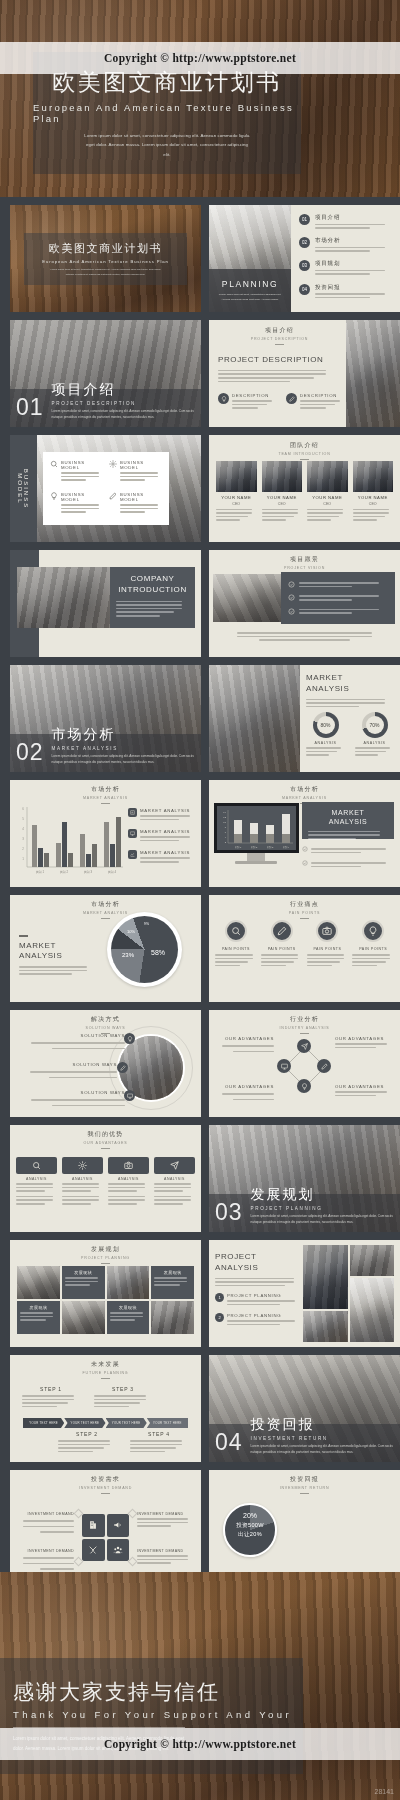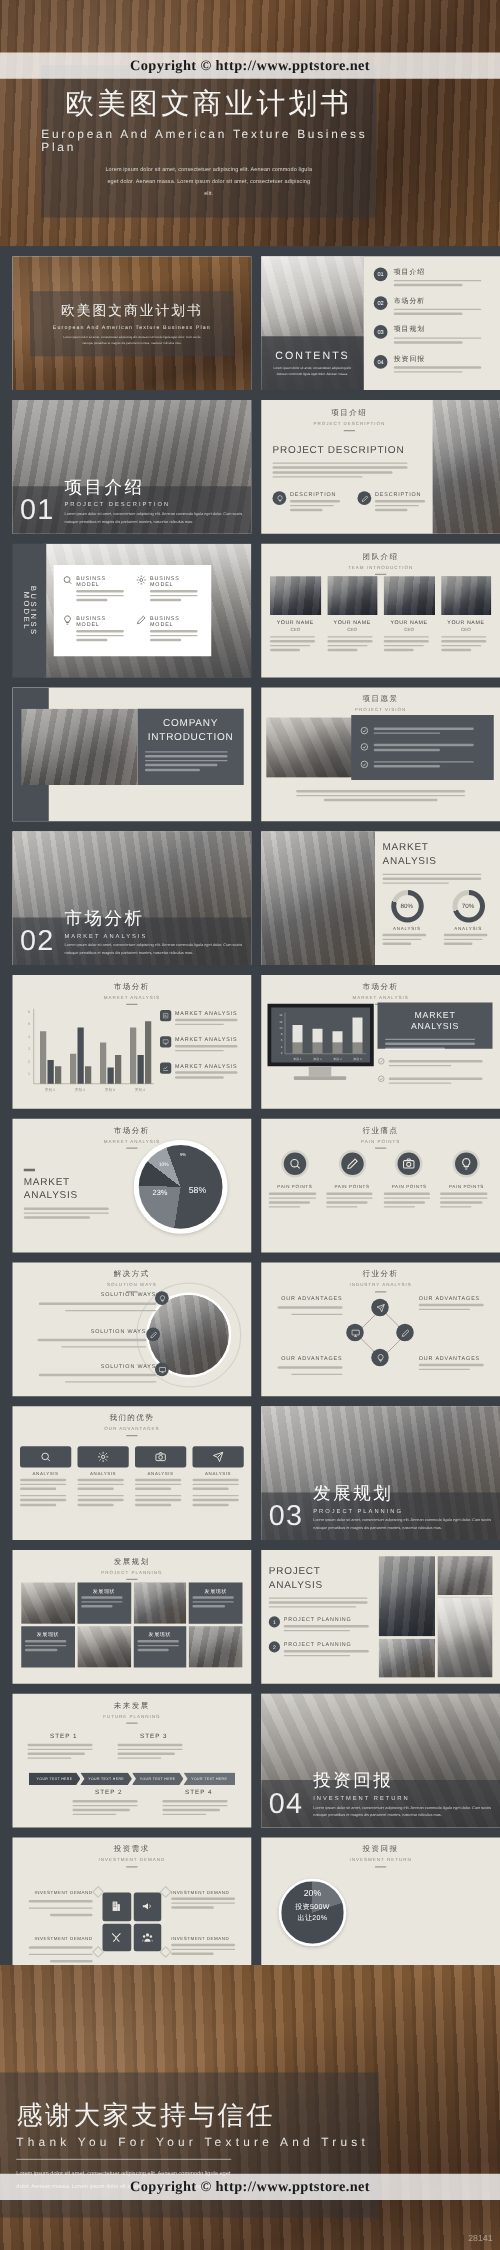--- a/index.html
+++ b/index.html
@@ -56,21 +56,21 @@
   }
   .grain { position:absolute; inset:0;
     background-image:
       radial-gradient(circle at 20% 30%, rgba(255,255,255,.10), transparent 40%),
       radial-gradient(circle at 75% 65%, rgba(0,0,0,.18), transparent 45%);
     pointer-events:none;
   }
 
   
   .wm-bar {
-    position:absolute; left:0; right:0; height:21px;
+    position:absolute; left:0; right:0; height:32px;
     background:rgba(255,255,255,.78);
     display:flex; align-items:center; justify-content:center;
     color:#1b1b1b; font-family:"Liberation Serif","DejaVu Serif",serif;
     font-weight:bold; font-size:11.5px; letter-spacing:.3px;
   }
   #wm-top { top:42px; }
   #wm-bot { bottom:40px; }
 
   
   .hero { position:absolute; left:0; top:0; width:400px; height:197px; overflow:hidden; }
@@ -160,21 +160,21 @@
           <div style="font-size:2.4px;line-height:2;color:#cfcfcb;width:110px;text-align:center;margin-top:4px;">Lorem ipsum dolor sit amet, consectetuer adipiscing elit. Aenean commodo ligula eget dolor. Cum sociis natoque penatibus et magnis dis parturient montes, nascetur ridiculus mus.</div>
         </div>
       </div>
 
       <div class="slide s-cream">
         <div style="position:absolute;left:0;top:0;width:82px;height:107px;overflow:hidden;">
           <div class="photo office">
               <div class="grain"></div>
             </div>
           <div style="position:absolute;left:0;bottom:0;width:82px;height:43px;background:rgba(58,60,64,.82);display:flex;flex-direction:column;align-items:center;justify-content:center;">
-            <div style="font-size:8.5px;letter-spacing:1.6px;color:#f2f2f0;">CONTENTS</div>
+            <div style="font-size:8.5px;letter-spacing:1.6px;color:#f2f2f0;">PLANNING</div>
             <div style="font-size:2.5px;line-height:2.1;color:#d6d6d2;width:66px;text-align:center;margin-top:3px;">Lorem ipsum dolor sit amet, consectetuer adipiscing elit. Aenean commodo ligula eget dolor. Aenean massa.</div>
           </div>
         </div>
         <div style="position:absolute;left:90px;top:9px;right:7px;display:flex;flex-direction:column;gap:6.5px;">
           <div style="display:flex;gap:5px;align-items:flex-start;">
             <div class="circ-num">01</div>
             <div style="flex:1;">
               <div style="font-size:5.5px;color:#44443f;letter-spacing:.8px;">项目介绍</div>
               <div style="margin-top:2.5px;">
                   <span class="ln w90"></span>
@@ -1327,21 +1327,21 @@
     </div>
 
   </div>
 
   <div class="footer">
     <div class="photo wood2">
         <div class="grain"></div>
       </div>
     <div class="foot-overlay">
       <div class="foot-cn">感谢大家支持与信任</div>
-      <div class="foot-en">Thank You For Your Texture And Trust</div>
+      <div class="foot-en">Thank You For Your Support And Your</div>
       <div class="foot-rule"></div>
       <div class="foot-lorem">Lorem ipsum dolor sit amet, consectetuer adipiscing elit. Aenean commodo ligula eget dolor. Aenean massa. Lorem ipsum dolor sit amet, consectetuer adipiscing elit.</div>
     </div>
     <div class="pagenum">28141</div>
   </div>
   <div class="wm-bar" id="wm-bot">Copyright © http://www.pptstore.net</div>
 
 </div>
 
 </body></html>

